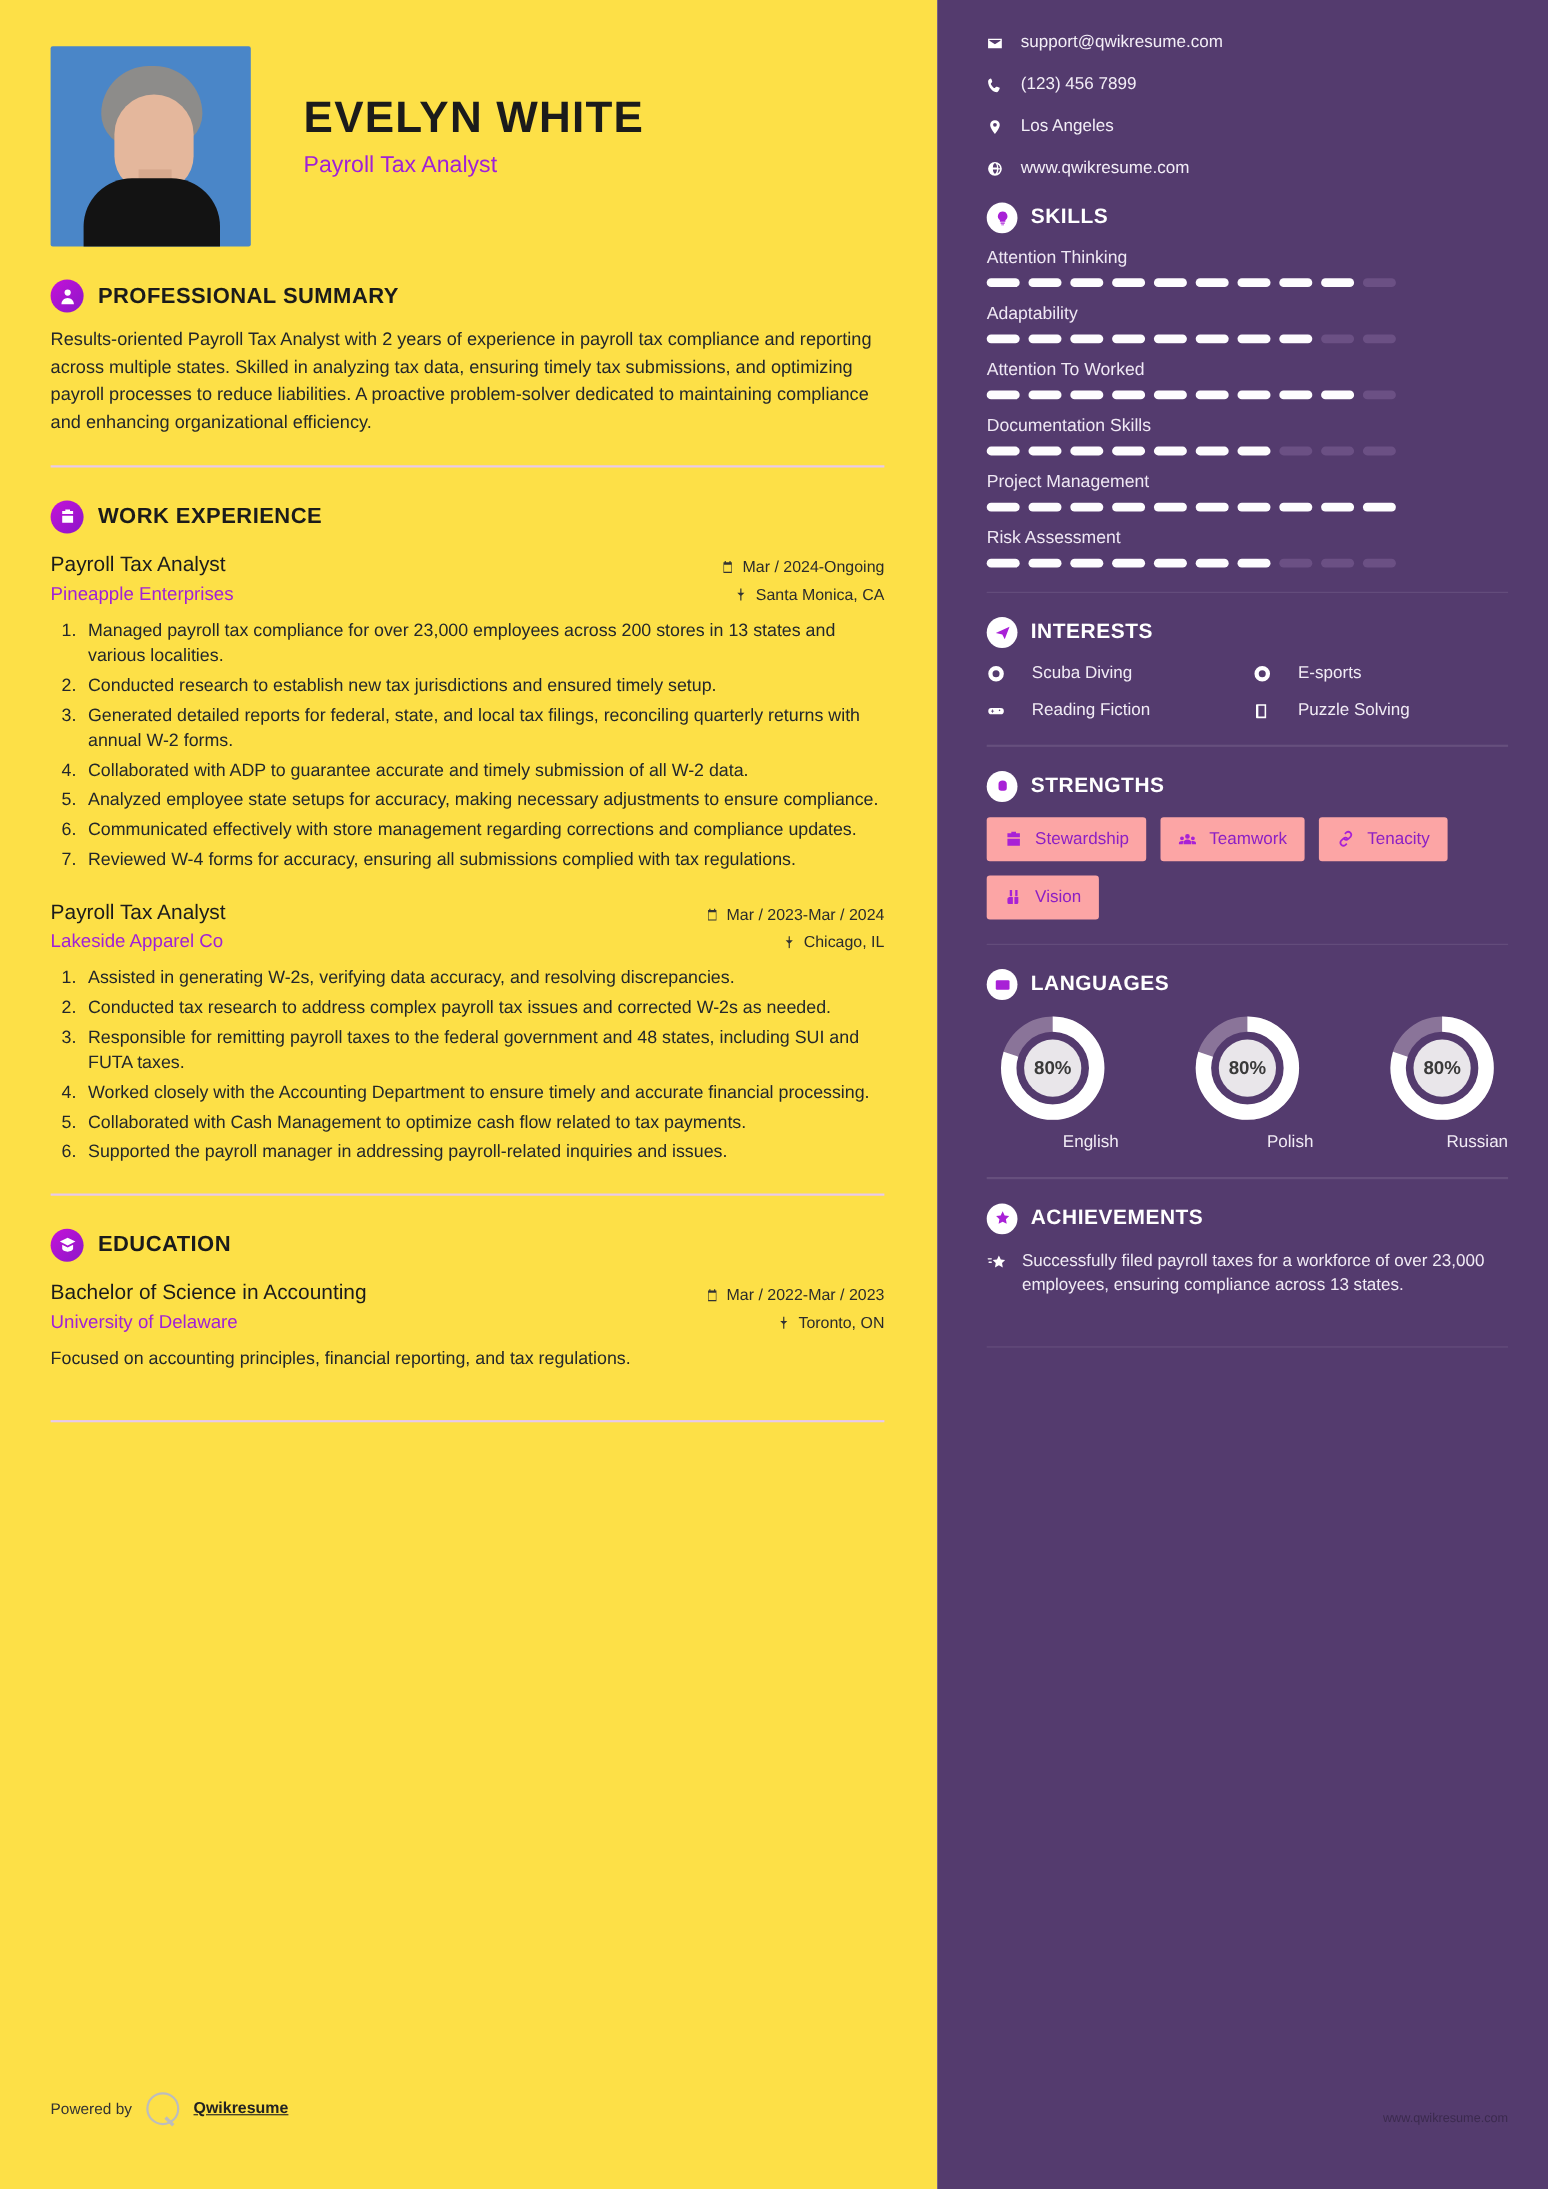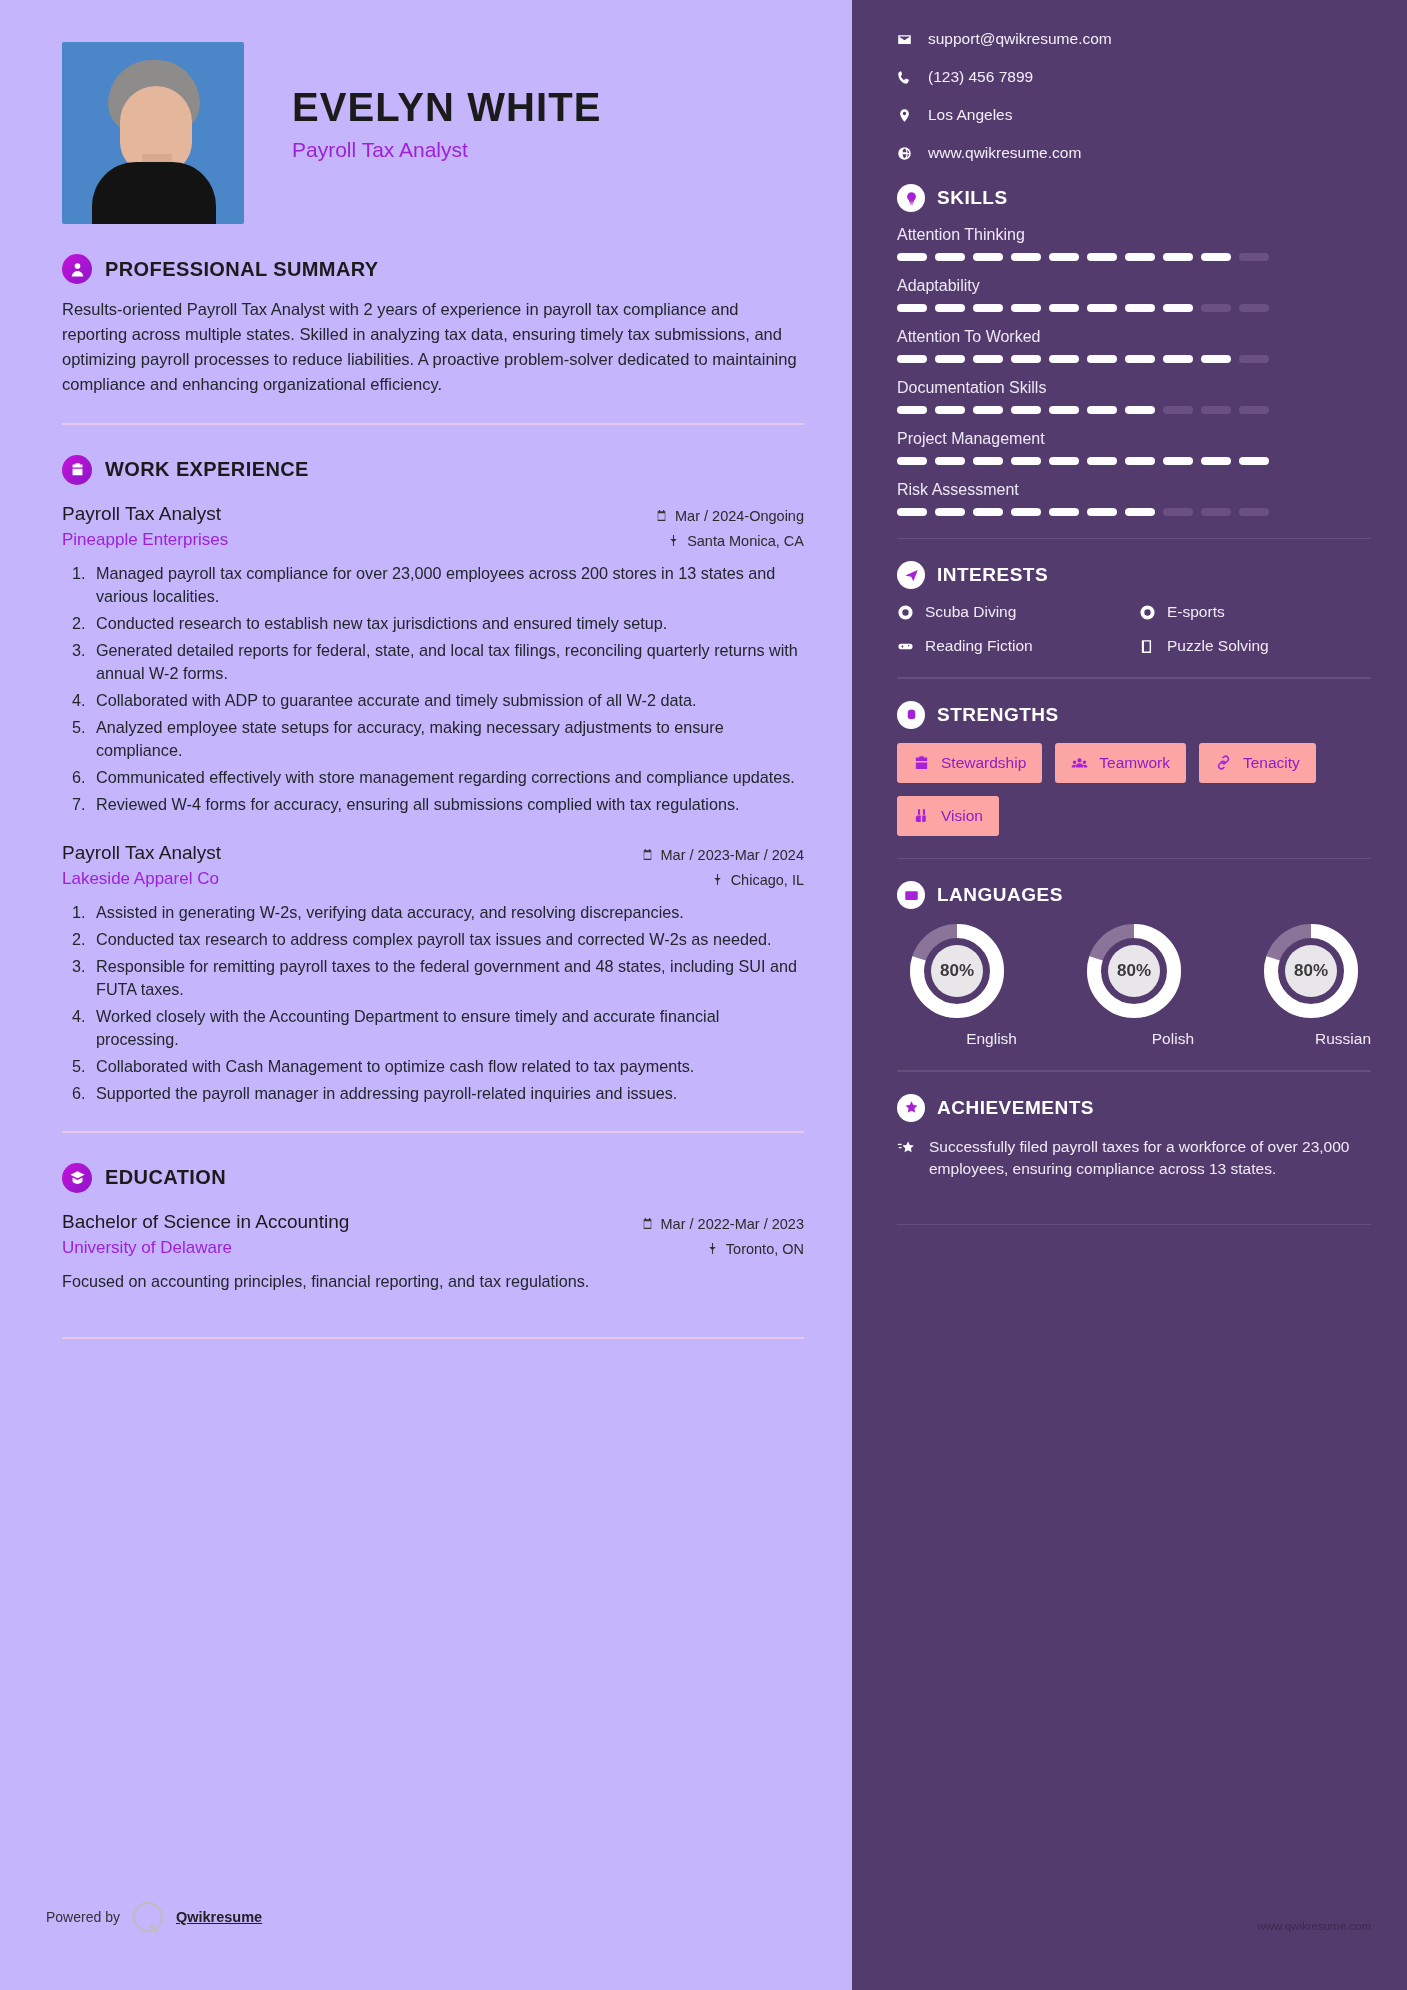--- a/index.html
+++ b/index.html
@@ -6,22 +6,22 @@
   html, body {
     width: 1407px; height: 1990px;
     font-family: "Liberation Sans", sans-serif;
     background: #ffffff;
   }
   .page { display: flex; width: 1407px; height: 1990px; }
 
   
   .left {
     width: 852px; height: 1990px;
-    background: #c4b5fd;
-    padding: 42px 48px 0 62px;
+    background: #fde047;
+    padding: 42px 48px 0 46px;
     position: relative;
   }
   .header { display: flex; align-items: flex-start; gap: 0; }
   .photo {
     width: 182px; height: 182px;
     background: #4a86c8;
     flex: 0 0 182px;
     position: relative; overflow: hidden;
     border-radius: 2px;
   }
@@ -134,21 +134,21 @@
   .rsec-title { font-size: 19px; font-weight: 700; letter-spacing: .5px; color: #fff; }
 
   .skill-name { font-size: 16px; color: #efe8f4; margin-bottom: 9px; }
   .skill-bar { display: flex; gap: 8px; margin-bottom: 16px; }
   .seg { width: 30px; height: 8px; border-radius: 5px; background: #6b5084; }
   .seg.on { background: #fdfcfe; }
 
   .rdiv { height: 1.4px; background: #7e699170; margin: 22px 0 0 0; }
 
   .int-grid { display: grid; grid-template-columns: 1fr 1fr; gap: 16px 10px; }
-  .int-item { display: flex; align-items: center; gap: 11px; font-size: 15.5px; color: #f1ebf5; }
+  .int-item { display: flex; align-items: center; gap: 24px; font-size: 15.5px; color: #f1ebf5; }
   .int-item svg { width: 17px; height: 17px; fill: #fff; flex: 0 0 17px; }
 
   .str-grid { display: flex; flex-wrap: wrap; gap: 13px; }
   .str-chip {
     background: #fca5a5; border-radius: 3px; padding: 11px 16px;
     display: flex; align-items: center; gap: 11px;
     font-size: 15.5px; color: #8c1fc4;
   }
   .str-chip svg { width: 17px; height: 17px; fill: #a821d6; flex: 0 0 17px; }
 

